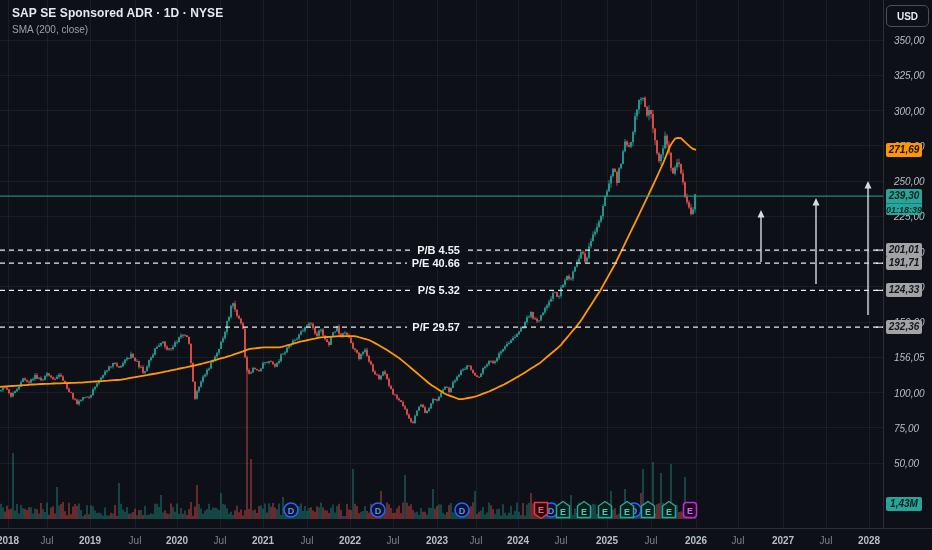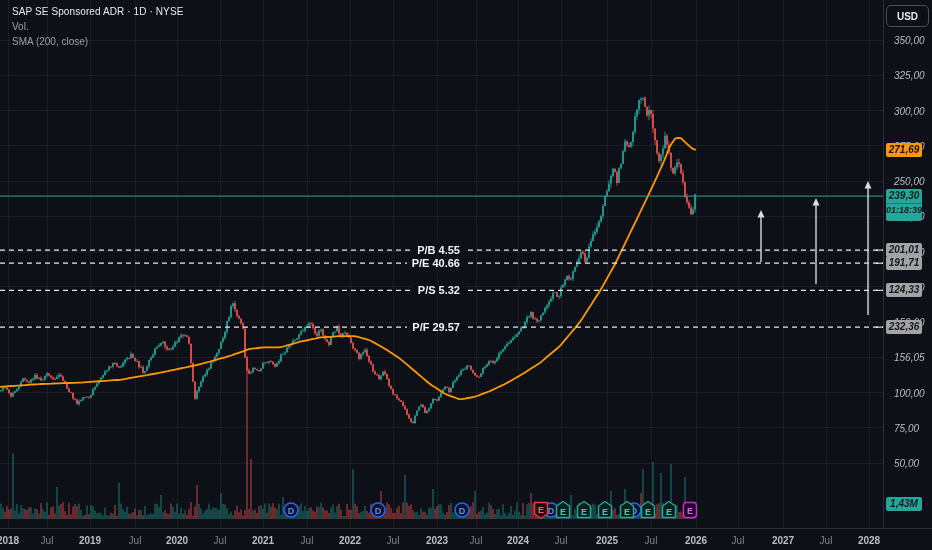--- a/index.html
+++ b/index.html
@@ -3,21 +3,21 @@
 <meta charset="utf-8">
 <style>
   * { margin:0; padding:0; box-sizing:border-box; }
   html,body { background:#000; }
   .chart-root{
     position:relative; width:932px; height:550px; overflow:hidden;
     background:#0d1017; font-family:"Liberation Sans", sans-serif;
   }
   #plot{ position:absolute; left:0; top:0; }
   .legend{ position:absolute; top:6px; left:12px; z-index:6; pointer-events:none; }
-  .legend-title{ font-size:10px; font-weight:400; color:#e6e9ef; letter-spacing:.1px; }
+  .legend-title{ font-size:12px; font-weight:700; color:#e6e9ef; letter-spacing:.1px; }
   .legend-sub{ font-size:10px; color:#9aa0ac; margin-top:4px; }
   .usd-button{
     position:absolute; top:5px; left:886px; width:43px; height:22px; z-index:7;
     border:1px solid #4a4f5b; border-radius:5px; background:#0d1017;
     color:#e6e9ef; font-size:10px; font-weight:700;
     display:flex; align-items:center; justify-content:center; cursor:pointer;
   }
   .price-axis{
     position:absolute; left:883px; top:0; width:49px; height:528px;
     border-left:1px solid #2b2f3a; z-index:4; background:#0d1017;font-style:italic;
@@ -26,21 +26,21 @@
     position:absolute; left:10px; transform:translateY(-50%);
     font-size:10px; color:#b9bdc8; white-space:nowrap;
   }
   .axis-flag{
     position:absolute; left:2px; right:10px; border-radius:2px; z-index:3;
     font-size:10px; font-weight:700; text-align:center; line-height:14px;
     white-space:nowrap;
   }
   .flag-sma{ background:#ff9800; color:#1b1203; height:14px; }
   .flag-white{ background:#a3a3a3; color:#141721; height:14px; }
-  .flag-last{ background:#26a69a; color:#06211d; height:32px; }
+  .flag-last{ background:#26a69a; color:#06211d; height:26px; }
   .flag-last .countdown{ font-size:9px; font-weight:700; line-height:13px; border-top:1px solid rgba(0,0,0,0.25); }
   .flag-vol{ background:#26a69a; color:#06211d; height:14px; }
   .time-axis{
     position:absolute; left:0; top:528px; width:932px; height:22px;
     border-top:1px solid #2b2f3a; z-index:4; background:#0d1017;
   }
   .time-label{ position:absolute; top:50%; transform:translate(-50%,-50%); font-size:10px; white-space:nowrap; }
   .time-label.major{ color:#b9bdc8; font-weight:600; }
   .time-label.minor{ color:#7e London8391; color:#7e8391; }
   .fund-label{
@@ -175,21 +175,20 @@
         </g>
         <g>
           <rect x="683.5" y="502.5" width="13" height="15" rx="3" fill="#180520" stroke="#c32bd6" stroke-width="1.6"></rect>
           <text x="690" y="513.5" text-anchor="middle" font-size="9" font-weight="700" fill="#da6bea" font-family="&quot;Liberation Sans&quot;,sans-serif">E</text>
         </g>
       </g>
     </svg>
 
   <div class="legend">
     <div class="legend-title">SAP SE Sponsored ADR · 1D · NYSE</div>
-    <div class="legend-sub">Vol.</div>
     <div class="legend-sub">SMA (200, close)</div>
   </div>
 
   <button class="usd-button">USD</button>
 
   <div class="price-axis" id="price-axis">
       <span class="tick-label" style="top: 40px;">350,00</span>
       <span class="tick-label" style="top: 75.25px;">325,00</span>
       <span class="tick-label" style="top: 110.5px;">300,00</span>
       <span class="tick-label" style="top: 145.75px;">275,00</span>

